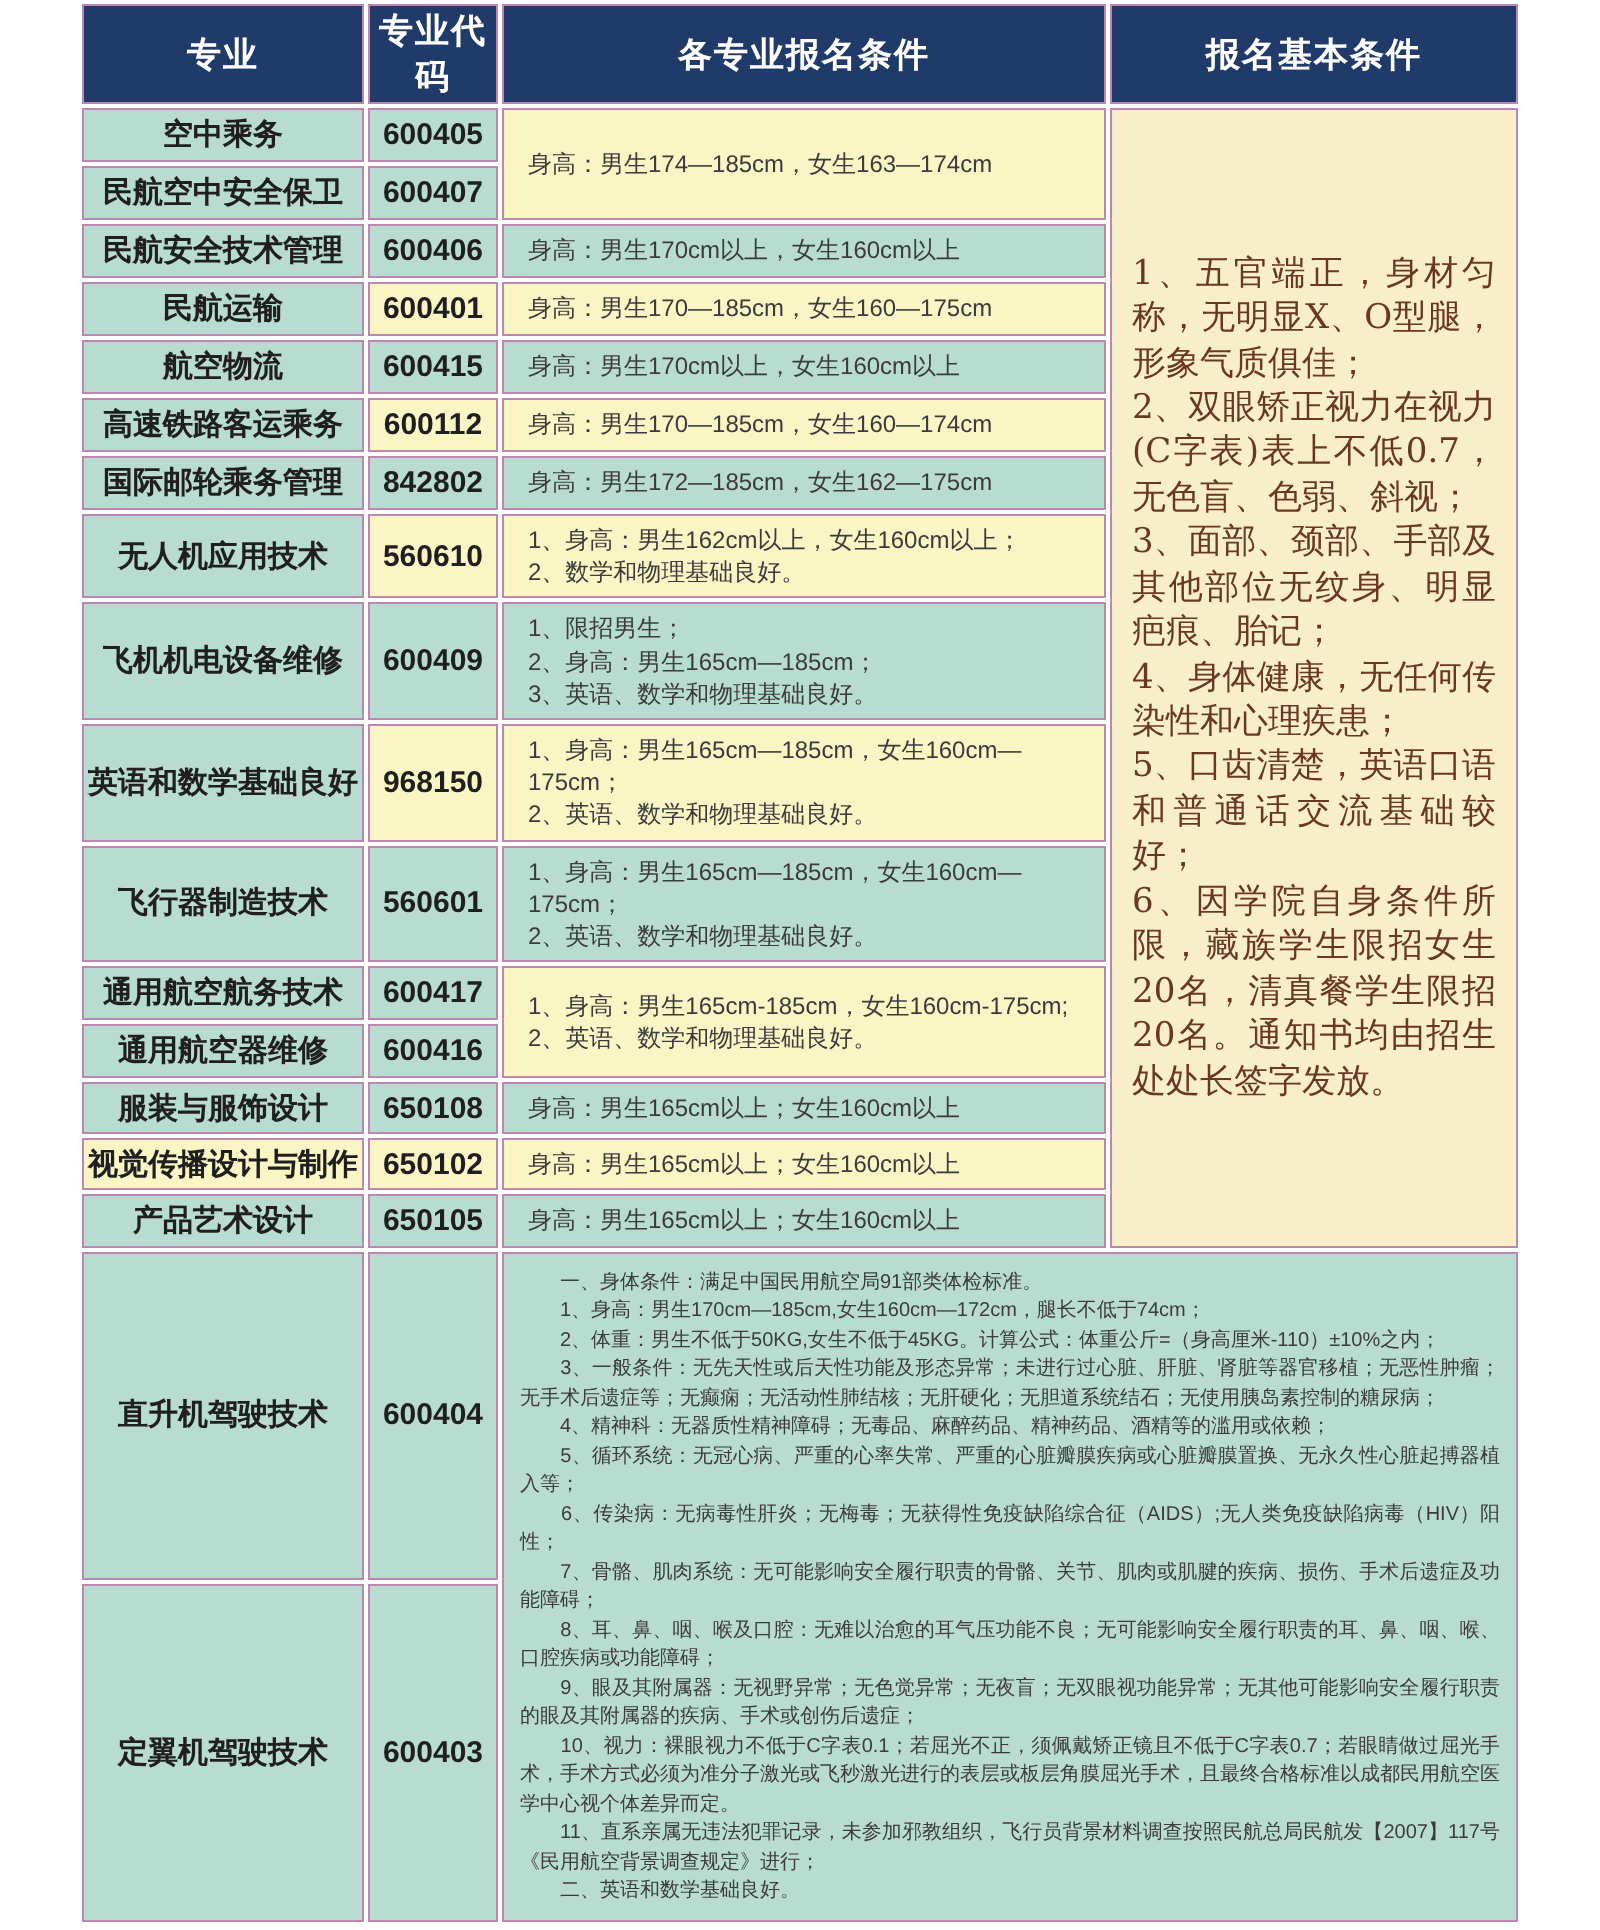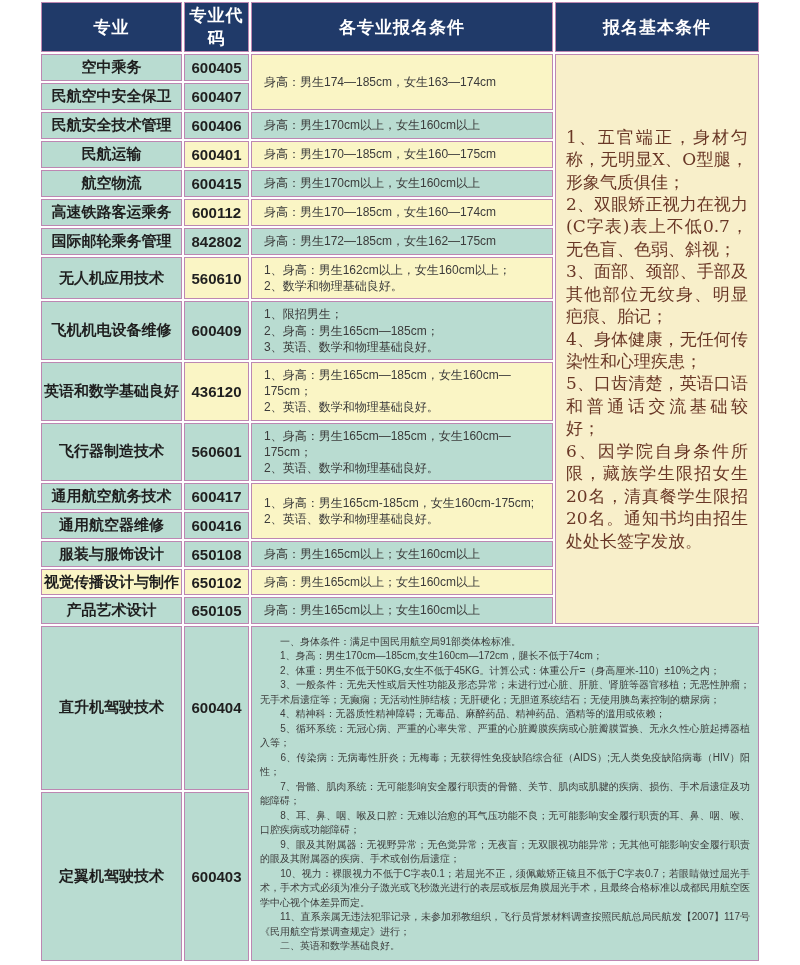--- a/index.html
+++ b/index.html
@@ -171,21 +171,21 @@
     <tr class="h44">
       <td class="name">飞机机电设备维修</td>
       <td class="code">600409</td>
       <td class="cond">1、限招男生；
 2、身高：男生165cm—185cm；
 3、英语、数学和物理基础良好。</td>
     </tr>
 
     <tr class="h44">
       <td class="name">英语和数学基础良好</td>
-      <td class="code y">436120</td>
+      <td class="code y">968150</td>
       <td class="cond y">1、身高：男生165cm—185cm，女生160cm—175cm；
 2、英语、数学和物理基础良好。</td>
     </tr>
 
     <tr class="h50">
       <td class="name">飞行器制造技术</td>
       <td class="code">560601</td>
       <td class="cond">1、身高：男生165cm—185cm，女生160cm—175cm；
 2、英语、数学和物理基础良好。</td>
     </tr>

